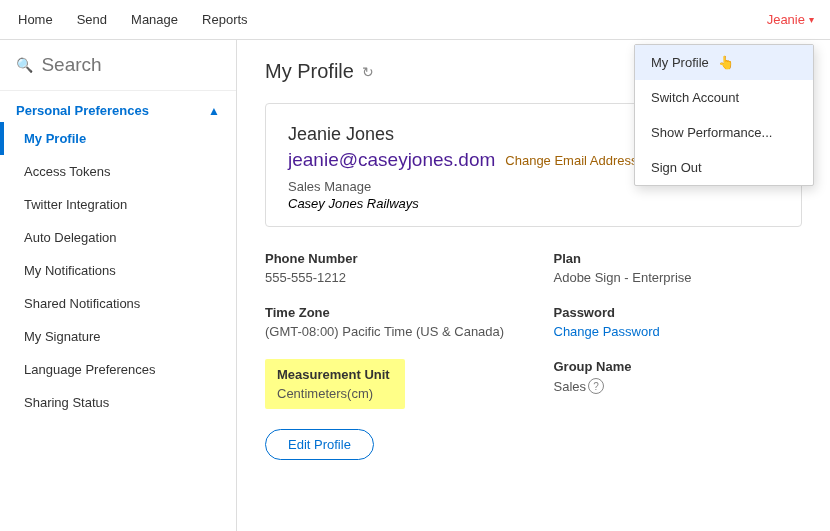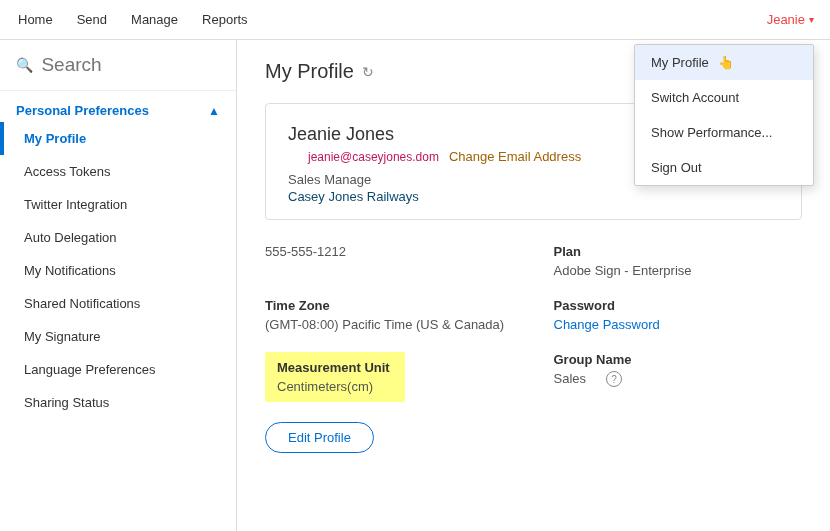--- a/index.html
+++ b/index.html
@@ -79,39 +79,39 @@
     }
     .refresh-icon { color: #888; font-size: 14px; cursor: pointer; }
 
     
     .profile-card {
       border: 1px solid #ddd; border-radius: 4px; padding: 20px 22px 15px;
       margin-bottom: 24px;
     }
     .profile-name { font-size: 18px; font-weight: 400; color: #333; margin-bottom: 4px; }
     .profile-email-row { display: flex; align-items: center; gap: 10px; margin-bottom: 8px; }
-    .profile-email { font-size: 12px; color: #be185d; margin-left: 20px; }
+    .profile-email { font-size: 19px; color: #4c1d95; }
     .change-link { font-size: 13px; color: #a16207; cursor: pointer; text-decoration: none; }
     .profile-title { font-size: 13px; color: #555; margin-bottom: 2px; }
-    .profile-company { font-size: 13px; color: #0c4a6e; }
+    .profile-company { font-size: 13px; color: #000000; font-style: italic; }
 
     
     .info-grid {
       display: grid; grid-template-columns: 1fr 1fr; gap: 20px 40px;
       padding: 0 0 16px 0;
     }
     .info-block { }
     .info-label { font-size: 13px; font-weight: 600; color: #333; margin-bottom: 4px; }
     .info-value { font-size: 13px; color: #555; }
     .info-link { font-size: 13px; color: #0070d2; cursor: pointer; text-decoration: none; }
     .highlight-block {
       background: #ffff88; padding: 8px 12px; border-radius: 2px;
       display: inline-block; min-width: 140px;
     }
-    .group-row { display: flex; gap: 20px; }
+    .group-row { display: flex; align-items: center; gap: 2px; }
     .help-icon {
       width: 16px; height: 16px; border-radius: 50%; border: 1px solid #888;
       display: inline-flex; align-items: center; justify-content: center;
       font-size: 10px; color: #888; cursor: pointer;
     }
 
     
     .edit-btn {
       border: 1px solid #0070d2; color: #0070d2; background: #fff;
       padding: 7px 22px; border-radius: 20px; font-size: 13px; cursor: pointer;
@@ -190,20 +190,21 @@
         <a class="change-link">Change Email Address</a>
       </div>
       <div class="profile-title">Sales Manage</div>
       <div class="profile-company">Casey Jones Railways</div>
     </div>
 
     
     <div class="info-grid">
 
       <div class="info-block">
+        <div class="info-label">Phone Number</div>
         <div class="info-value">555-555-1212</div>
       </div>
 
       <div class="info-block">
         <div class="info-label">Plan</div>
         <div class="info-value">Adobe Sign - Enterprise</div>
       </div>
 
       <div class="info-block">
         <div class="info-label">Time Zone</div>

